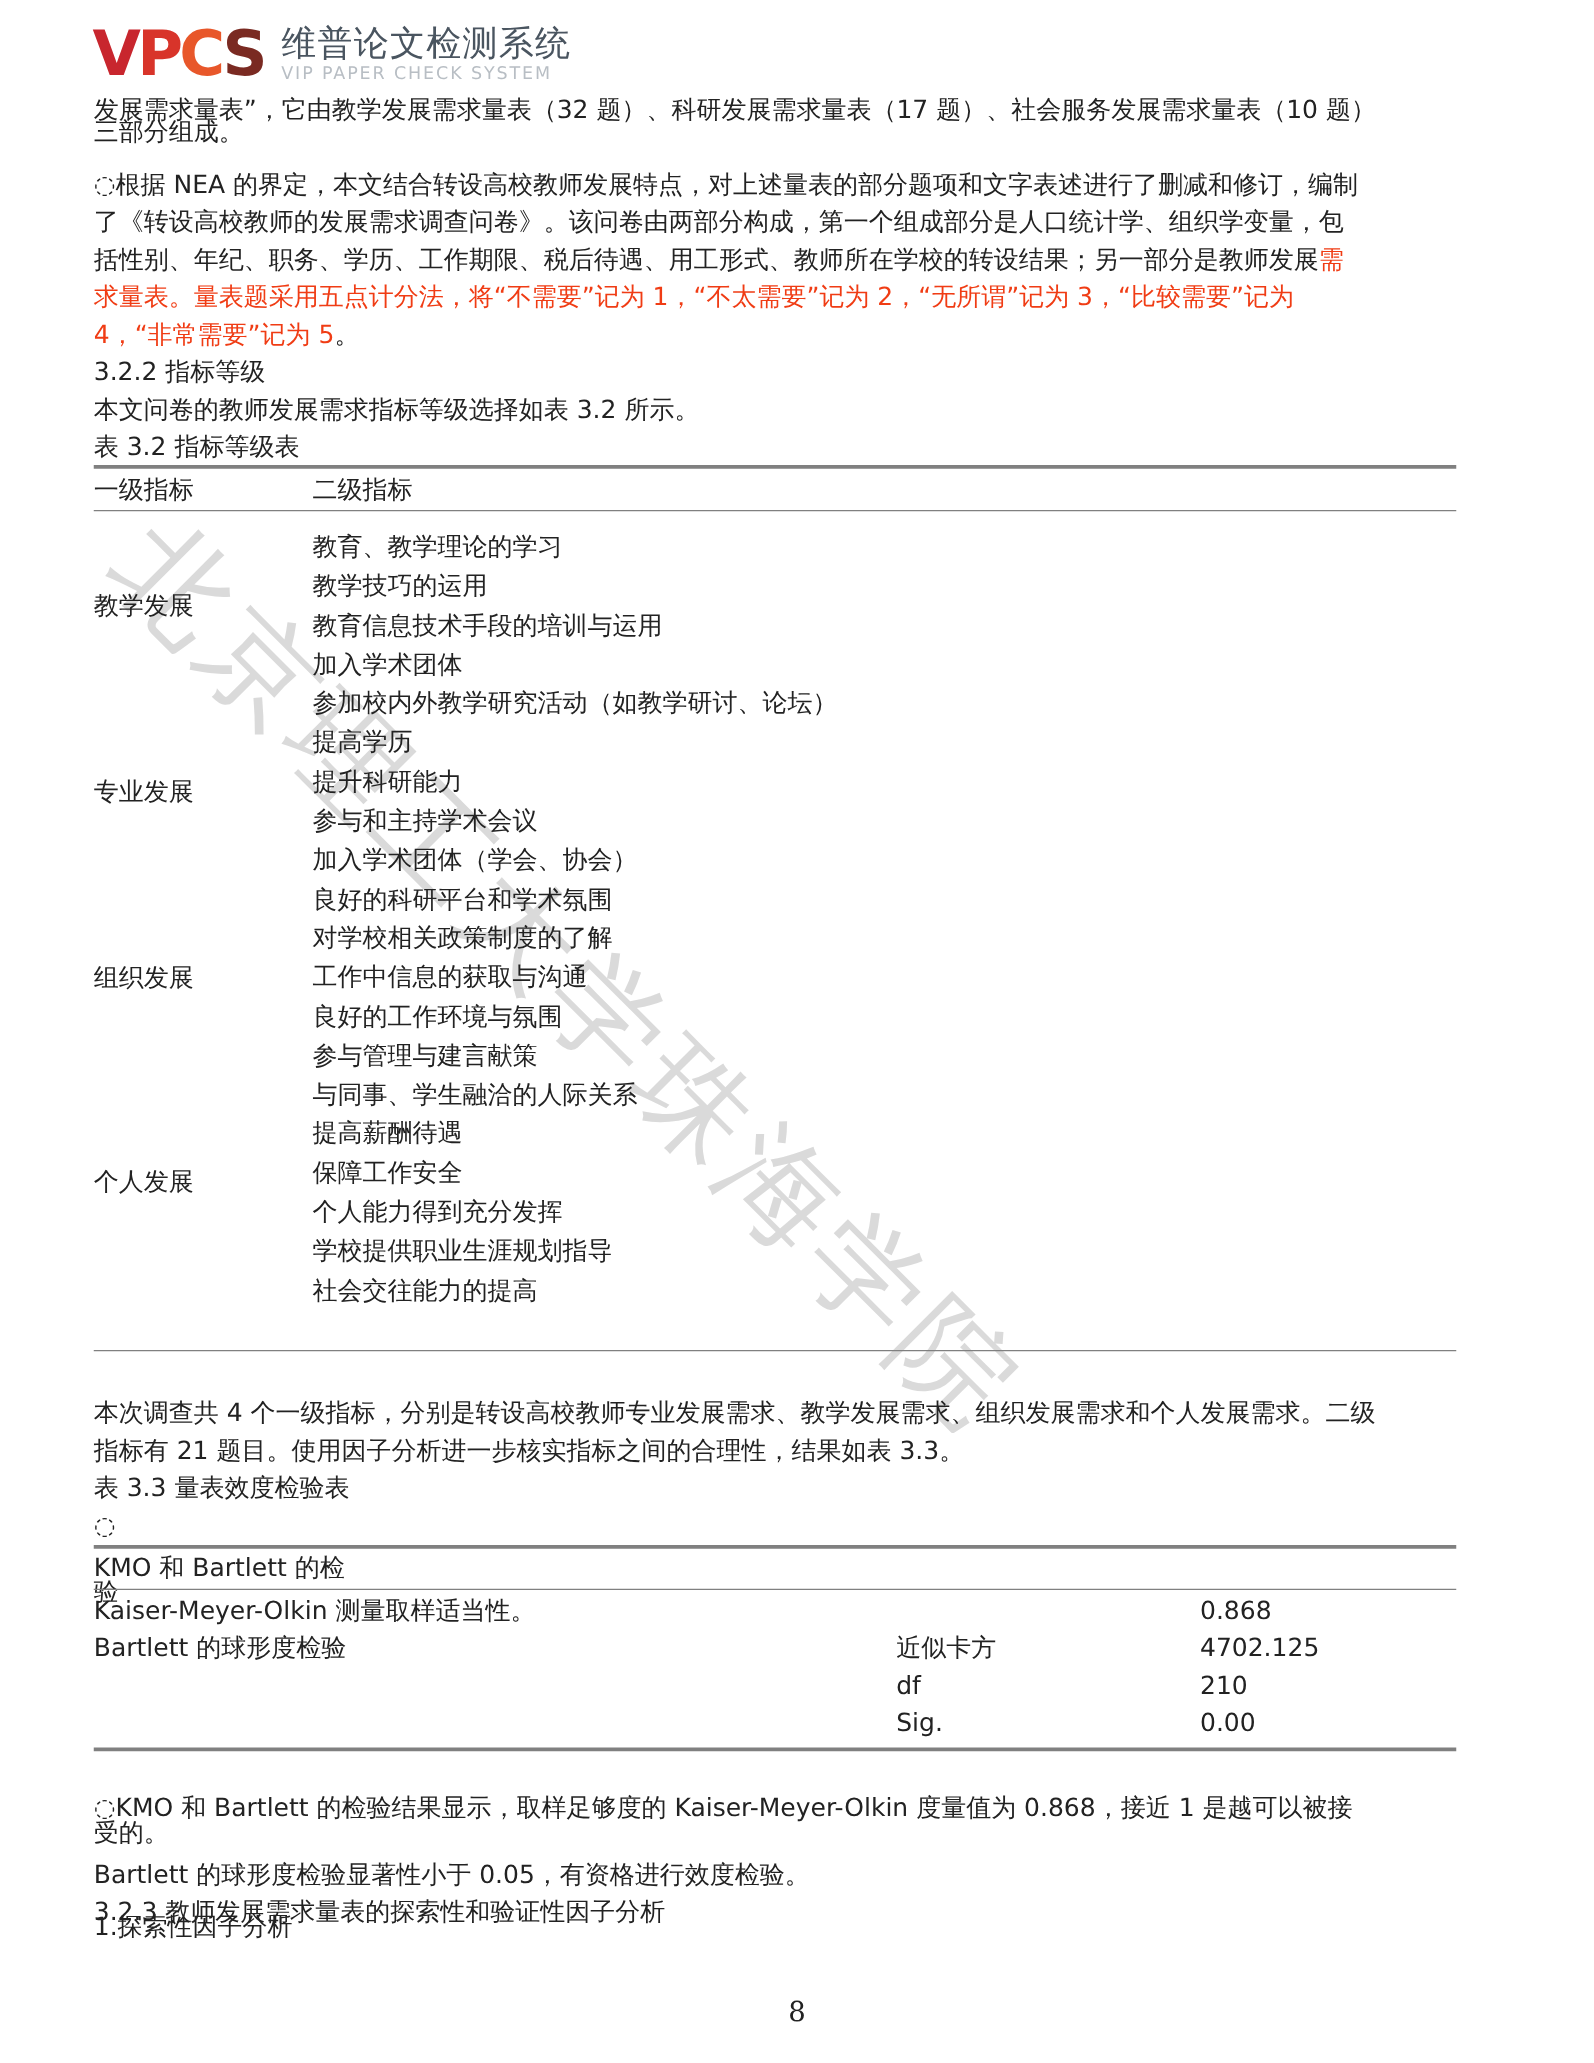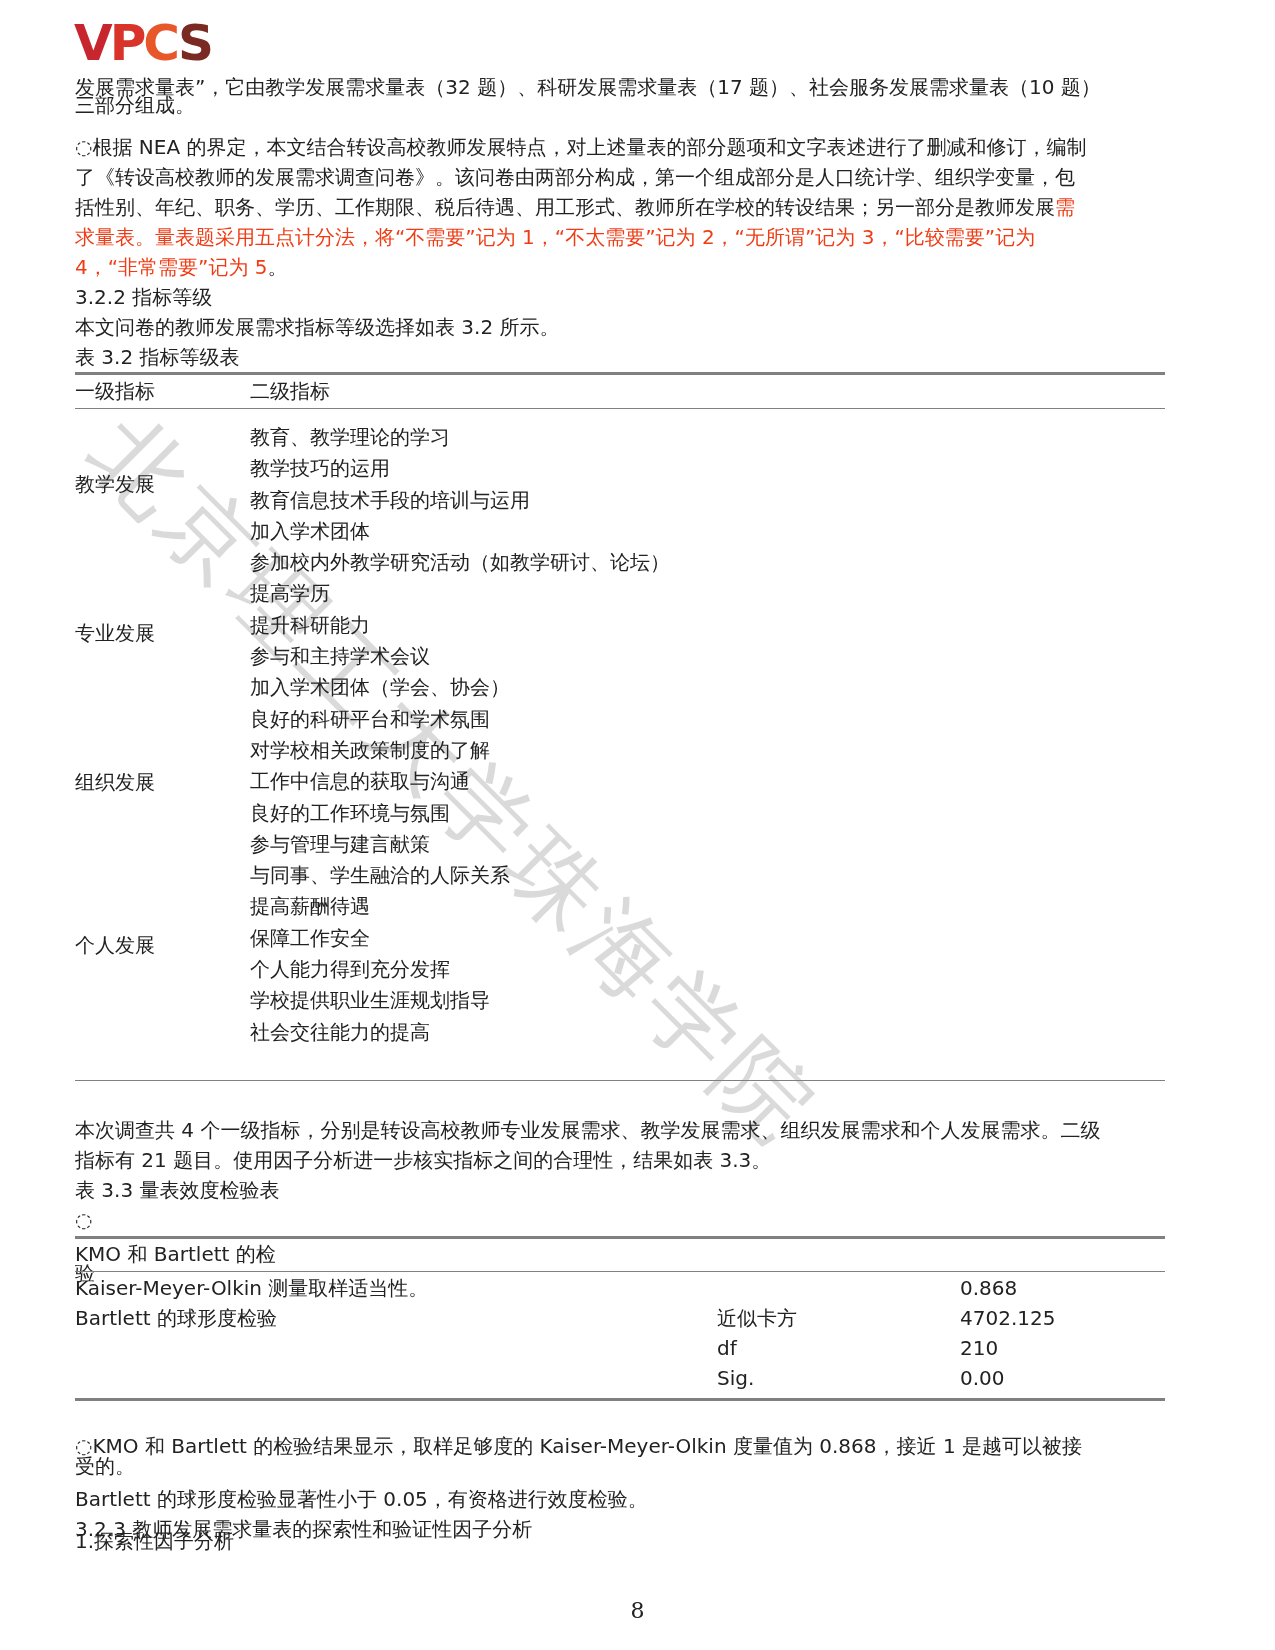--- a/index.html
+++ b/index.html
@@ -30,20 +30,24 @@
   .page-num { position: absolute; left: 0; width: 1275px; top: 1598px; text-align: center;
               font-family: "DejaVu Serif", "Liberation Serif", serif; font-size: 22px; }
   .cell { position: absolute; font-size: 20px; line-height: 30px; white-space: nowrap; }
 </style>
 </head>
 <body>
 
 <div class="logo">
   <div class="logo-mark">
     <span class="v">V</span><span class="p">P</span><span class="c">C</span><span class="s">S</span>
+  </div>
+  <div class="logo-text">
+    <span class="logo-cn">维普论文检测系统</span>
+    <span class="logo-en">VIP PAPER CHECK SYSTEM</span>
   </div>
 </div>
 
 <div class="watermark">北京理工大学珠海学院</div>
 
 <div class="line" style="top:72px">发展需求量表”，它由教学发展需求量表（32 题）、科研发展需求量表（17 题）、社会服务发展需求量表（10 题）</div>
 <div class="line" style="top:90px">三部分组成。</div>
 
 <div class="line" style="top:132px">◌￼￼根据 NEA 的界定，本文结合转设高校教师发展特点，对上述量表的部分题项和文字表述进行了删减和修订，编制</div>
 <div class="line" style="top:162px">了《转设高校教师的发展需求调查问卷》。该问卷由两部分构成，第一个组成部分是人口统计学、组织学变量，包</div>

